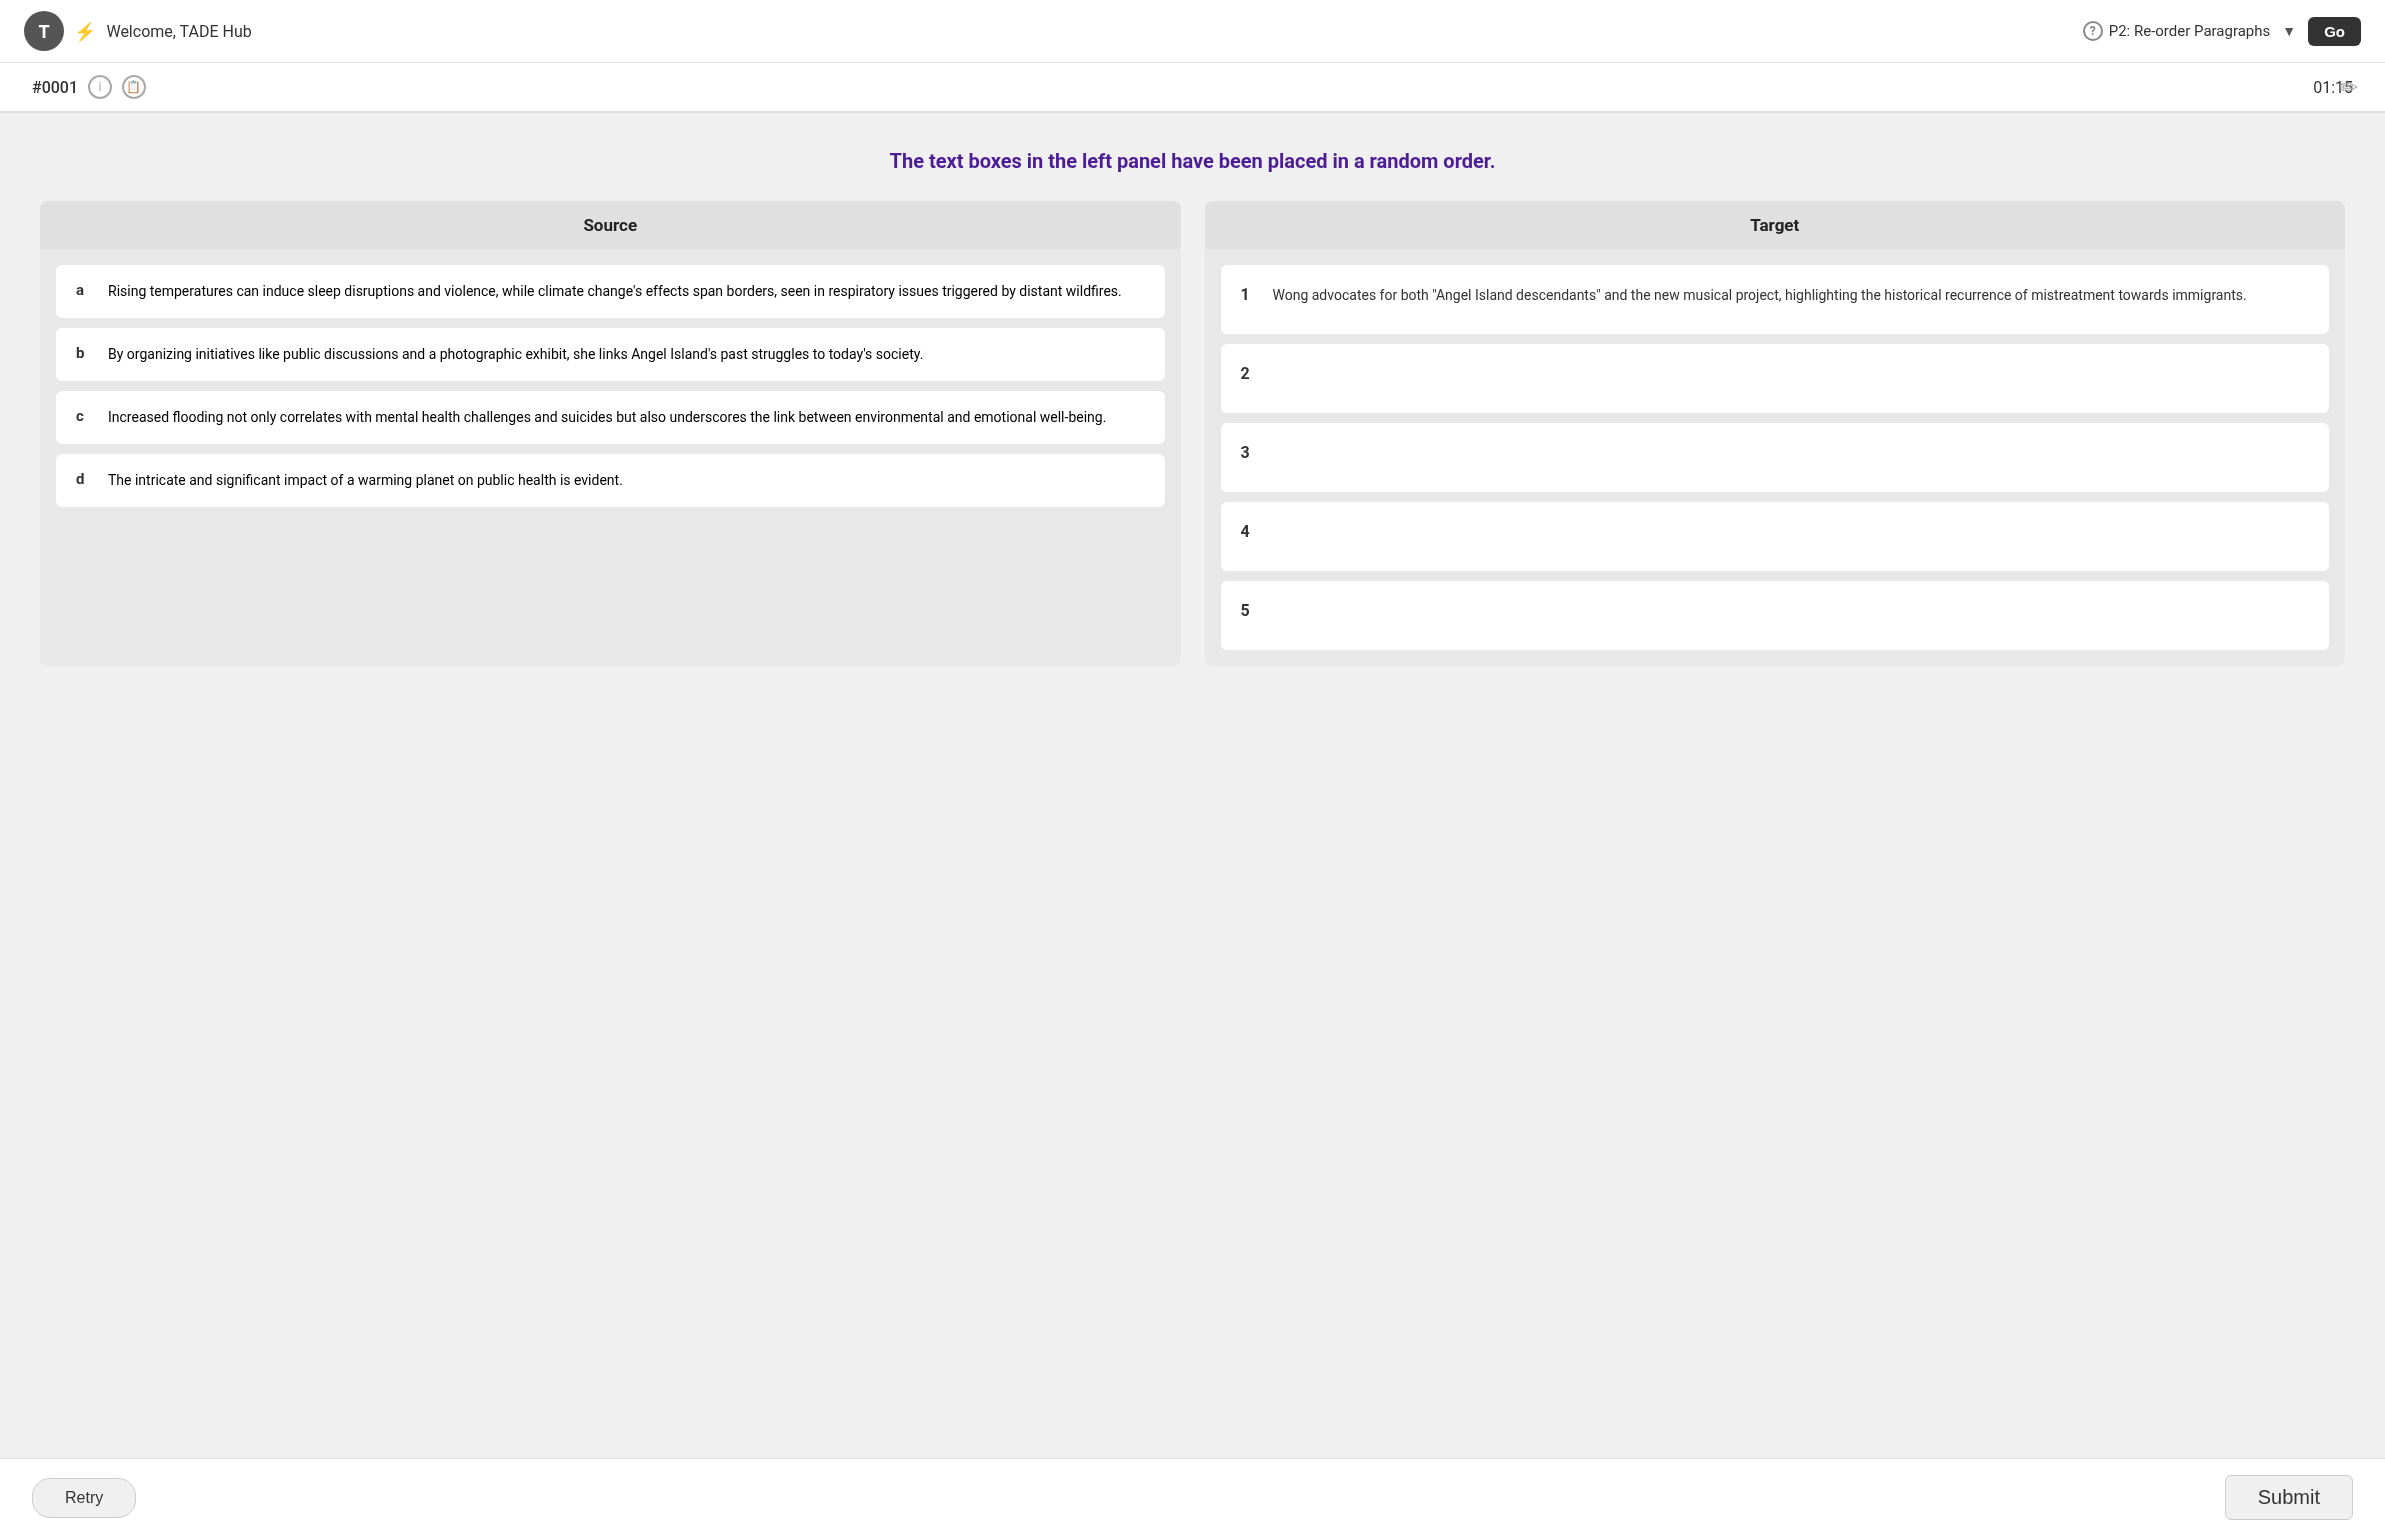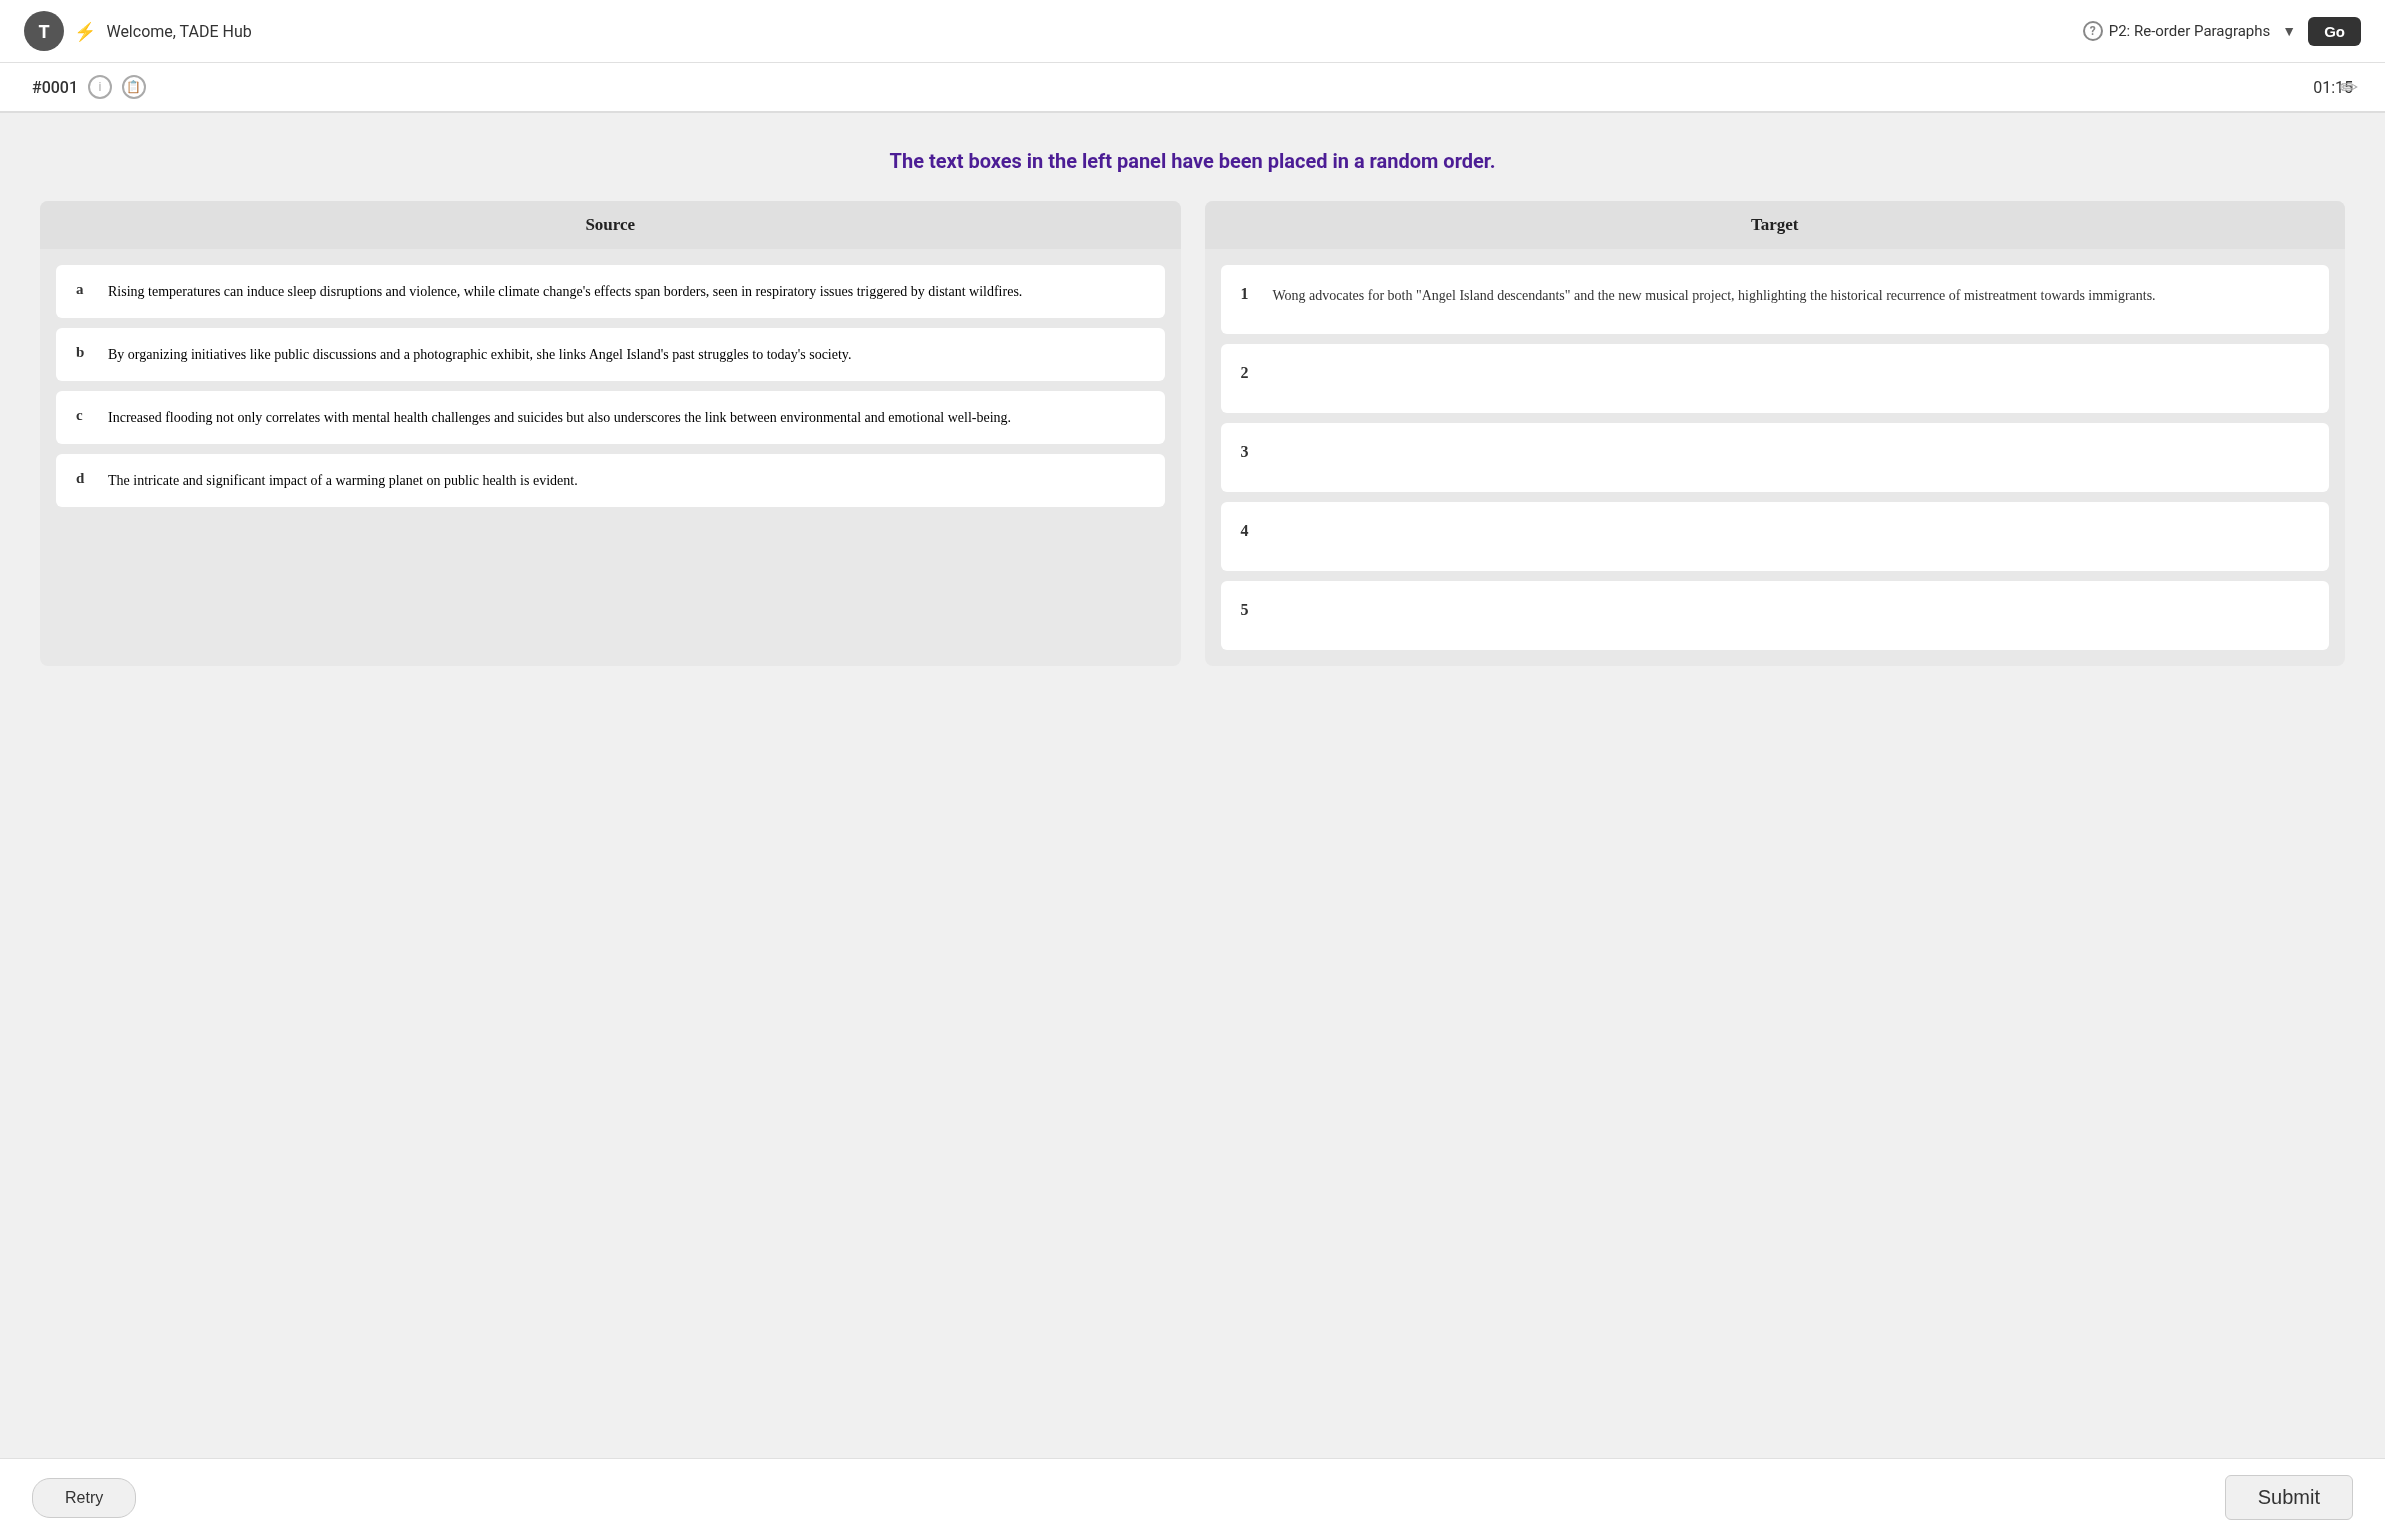--- a/index.html
+++ b/index.html
@@ -174,21 +174,20 @@
     }
 
     .instructions strong {
       font-weight: bold;
     }
 
     
     .panels-container {
       display: flex;
       gap: 24px;
-      font-family: Liberation Serif, serif;
     }
 
     .panel {
       flex: 1;
       background: #e8e8e8;
       border-radius: 8px;
       overflow: hidden;
     }
 
     .panel-header {

